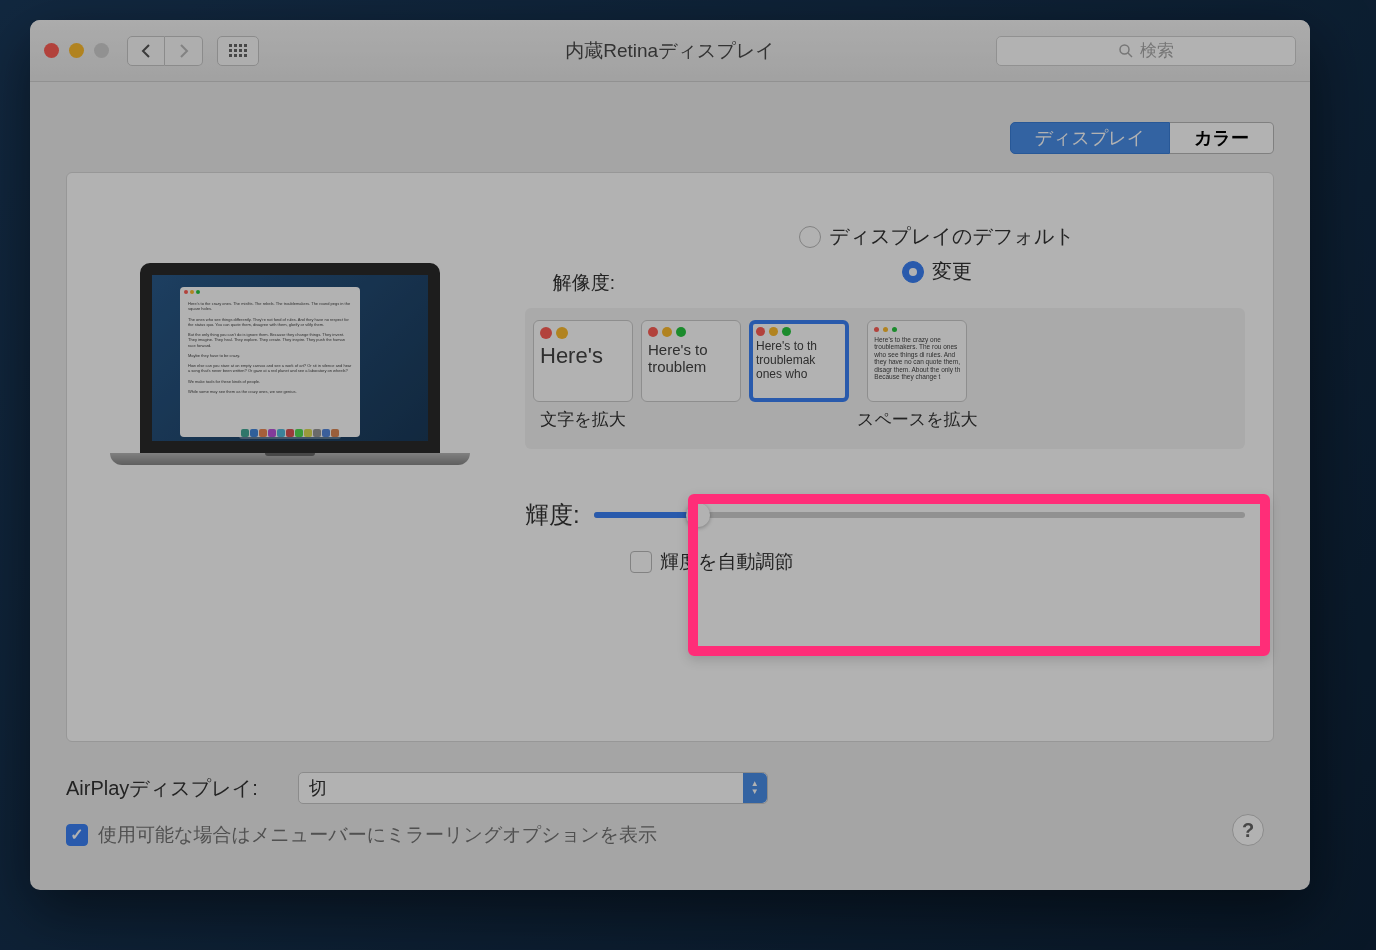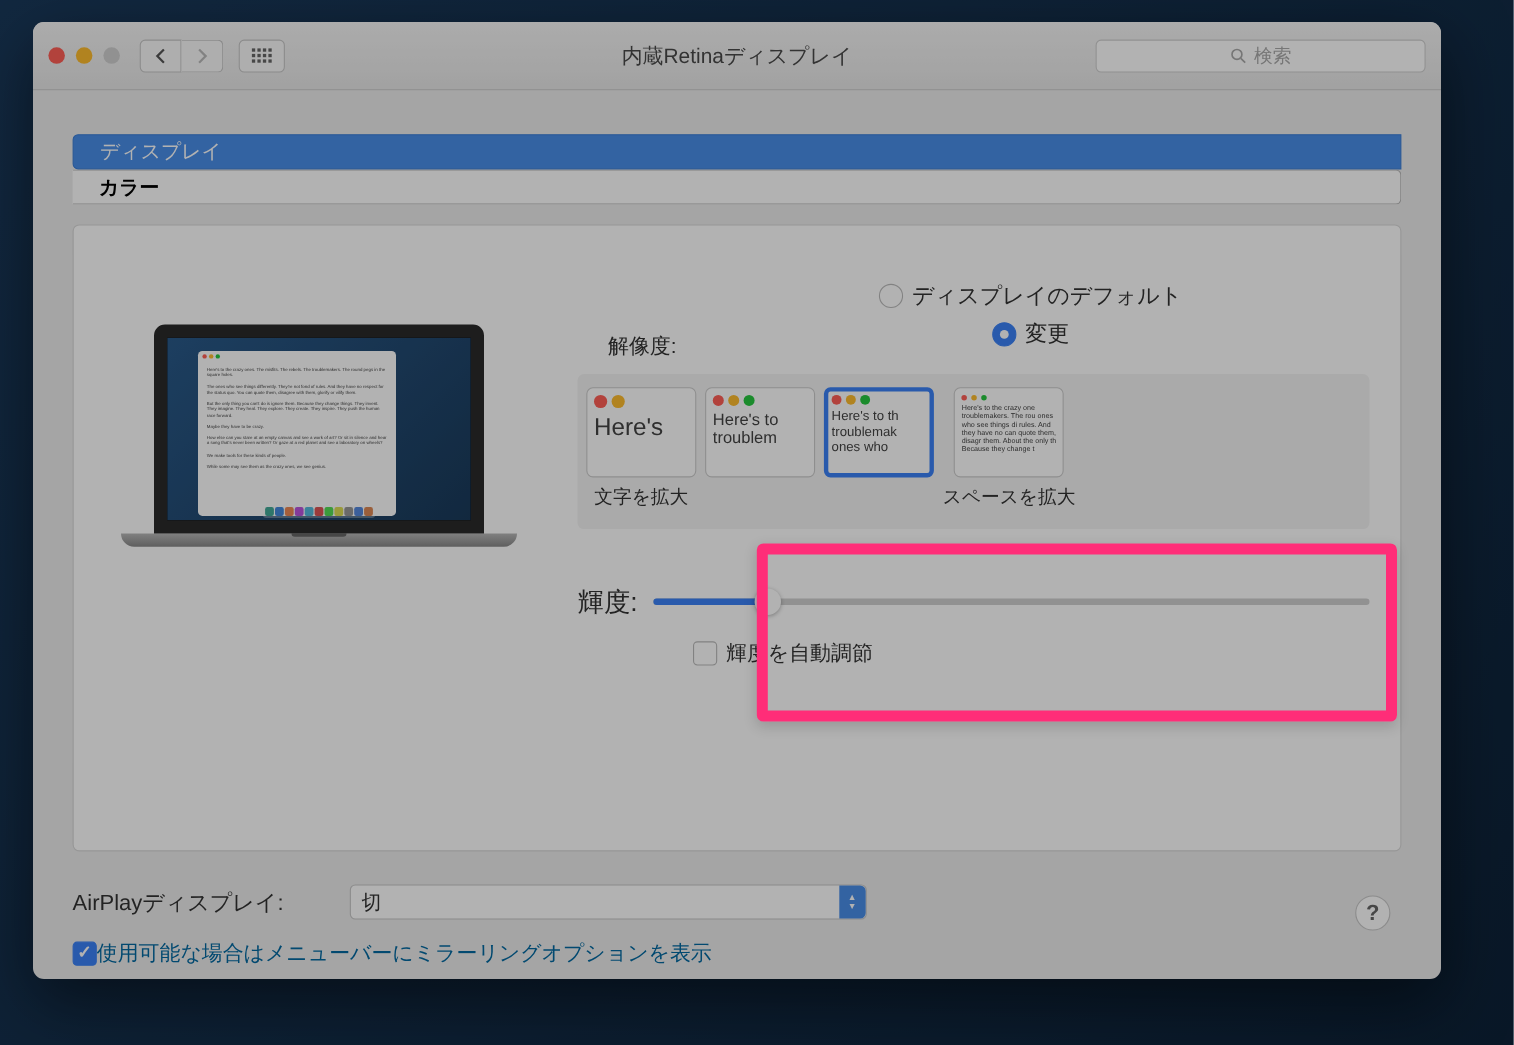--- a/index.html
+++ b/index.html
@@ -66,21 +66,21 @@
   font-size: 19px; color: #4a4a4a; font-weight: 500;
 }
 .search {
   margin-left: auto; width: 300px; height: 30px; background: #fff;
   border: 1px solid #d0d0d0; border-radius: 5px;
   display: flex; align-items: center; justify-content: center;
   gap: 6px; color: #aaa; font-size: 17px;
 }
 .content { padding: 40px 36px 20px; }
 .tabs {
-  display: flex; justify-content: flex-end; margin-bottom: 18px; flex-direction: column;
+  display: flex; justify-content: flex-end; margin-bottom: 18px;
 }
 .tab {
   height: 32px; padding: 0 24px; display: flex; align-items: center;
   border: 1px solid #b8b8b8; font-size: 18px; background: #fff;
 }
 .tab:first-child { border-radius: 5px 0 0 5px; }
 .tab:last-child { border-radius: 0 5px 5px 0; border-left: none; font-weight: bold; }
 .tab.active { background: #4a8ee8; color: #fff; border-color: #3a7ed8; }
 .panel {
   background: #fff; border: 1px solid #d8d8d8; border-radius: 6px;
@@ -176,36 +176,36 @@
 .auto-row { display: flex; align-items: center; gap: 8px; margin-top: 18px; margin-left: 105px; font-size: 19px; color: #333; }
 .checkbox {
   width: 22px; height: 22px; border: 1px solid #bbb; border-radius: 4px; background: #fff;
 }
 .checkbox.checked { background: #3b82f6; border-color: #3b82f6; position: relative; }
 .checkbox.checked::after {
   content: '✓'; position: absolute; color: #fff; font-size: 16px;
   left: 50%; top: 50%; transform: translate(-50%, -55%); font-weight: bold;
 }
 .airplay-row {
-  display: flex; align-items: center; gap: 60px; margin: 30px 0 18px 0;
+  display: flex; align-items: center; gap: 40px; margin: 30px 0 18px 0;
   font-size: 20px; color: #333;
 }
 .select {
   width: 470px; height: 32px; background: #fff; border: 1px solid #c8c8c8;
   border-radius: 5px; display: flex; align-items: center; padding: 0 10px;
   position: relative; font-size: 18px;
 }
 .select-arrows {
   position: absolute; right: 0; top: 0; width: 24px; height: 100%;
   background: #4a8ee8; border-radius: 0 5px 5px 0;
   display: flex; flex-direction: column; align-items: center; justify-content: center;
   color: #fff; font-size: 8px; line-height: 1;
 }
 .mirror-row {
-  display: flex; align-items: center; font-size: 19px; color: #0369a1;
+  display: flex; align-items: center; gap: 10px; font-size: 19px; color: #737373;
 }
 .help-btn {
   position: absolute; right: 46px; bottom: 44px; width: 32px; height: 32px;
   border-radius: 50%; border: 1px solid #c8c8c8; background: #fff;
   display: flex; align-items: center; justify-content: center;
   font-size: 20px; color: #666; font-weight: 600;
 }
 </style>
 </head>
 <body>

